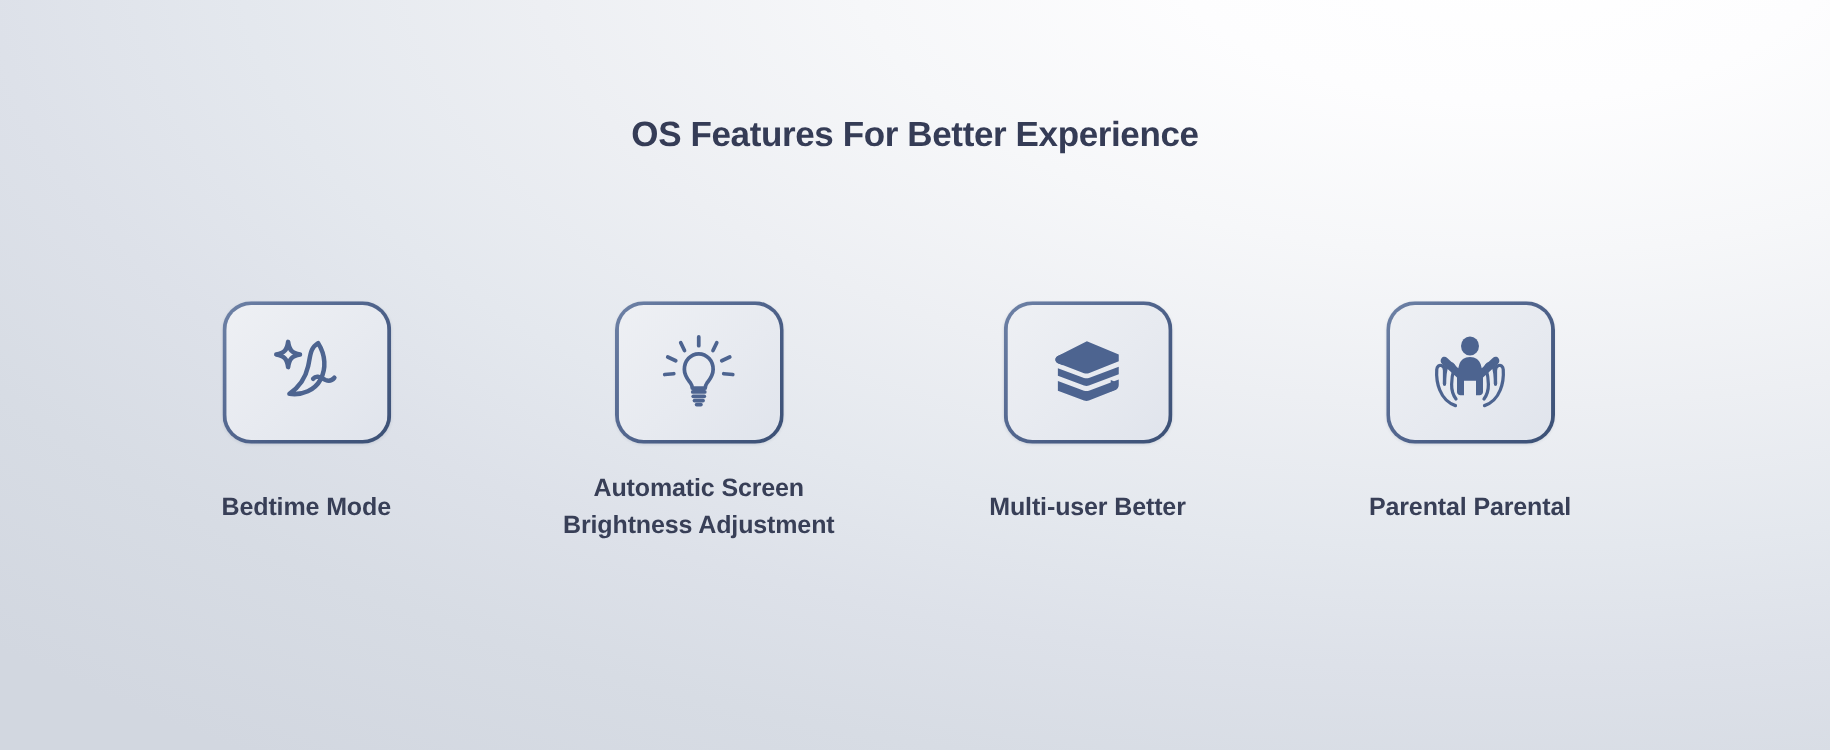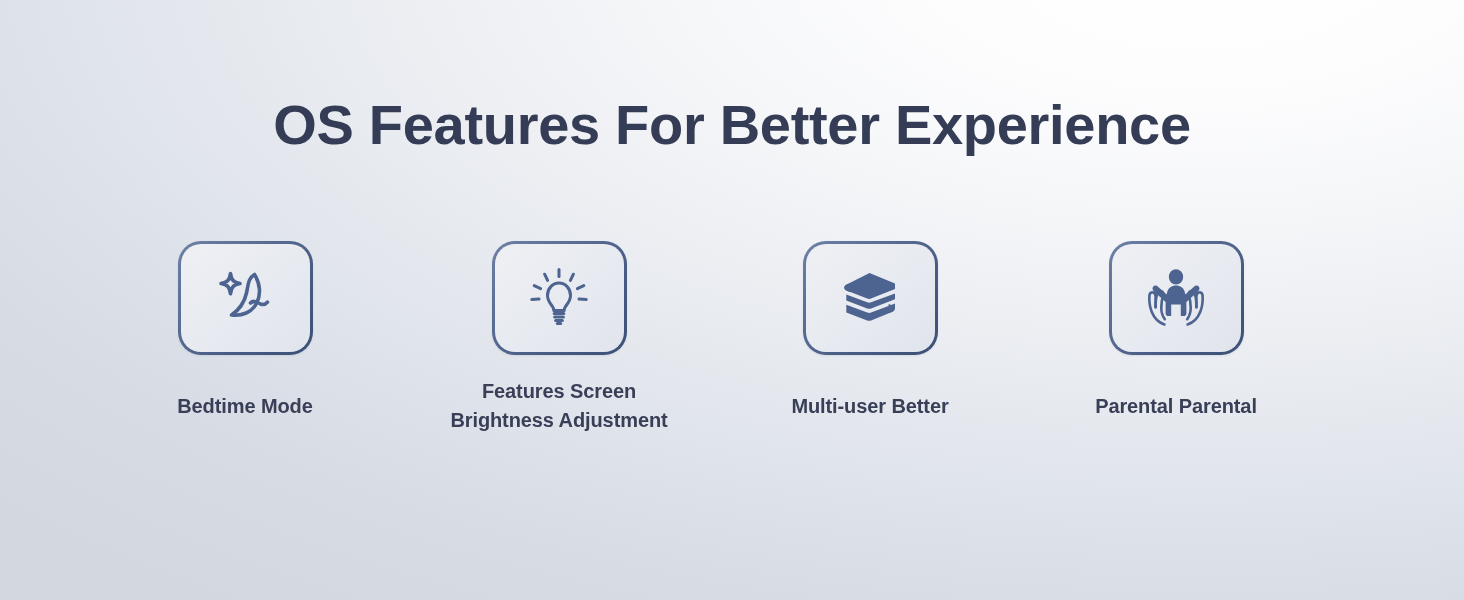--- a/index.html
+++ b/index.html
@@ -32,21 +32,21 @@
         #d2d7e0 100%),
       linear-gradient(160deg, #eef0f3 0%, #e3e7ed 45%, #d2d7df 100%);
   }
 
   
   .title {
     position:absolute;
     left:0; right:0;
     top:92px;
     text-align:center;
-    font-size:56px;
+    font-size:28px;
     font-weight:bold;
     letter-spacing:-0.3px;
     color:#353c56;
     white-space:nowrap;
   }
 
   
   .features {
     position:absolute;
     left:0; right:0;
@@ -137,21 +137,21 @@
             <path d="M22.6 13.2 L 25.6 19.4"></path>
             <path d="M51.4 13.2 L 48.4 19.4"></path>
             <path d="M12.2 24.6 L 18.6 27.6"></path>
             <path d="M61.8 24.6 L 55.4 27.6"></path>
             <path d="M9.8 38.6 L 17 38"></path>
             <path d="M64.2 38.6 L 57 38"></path>
           </g>
         </svg>
       </div>
       <div class="feature-label two-line">
-        <div>Features Screen</div>
+        <div>Automatic Screen</div>
         <div>Brightness Adjustment</div>
       </div>
     </div>
 
     <div class="feature f2">
       <div class="icon-frame">
         <svg width="74" height="74" viewBox="0 0 74 74">
           <g fill="#4d6490">
 
             <path d="M36.5 12 L 62 22.5 L 62 28 L 38 37.5 C 36.8 38 35.4 38 34.2 37.5 L 13.5 29.6 C 11 28.6 10.8 25 13.2 23.8 Z"></path>

